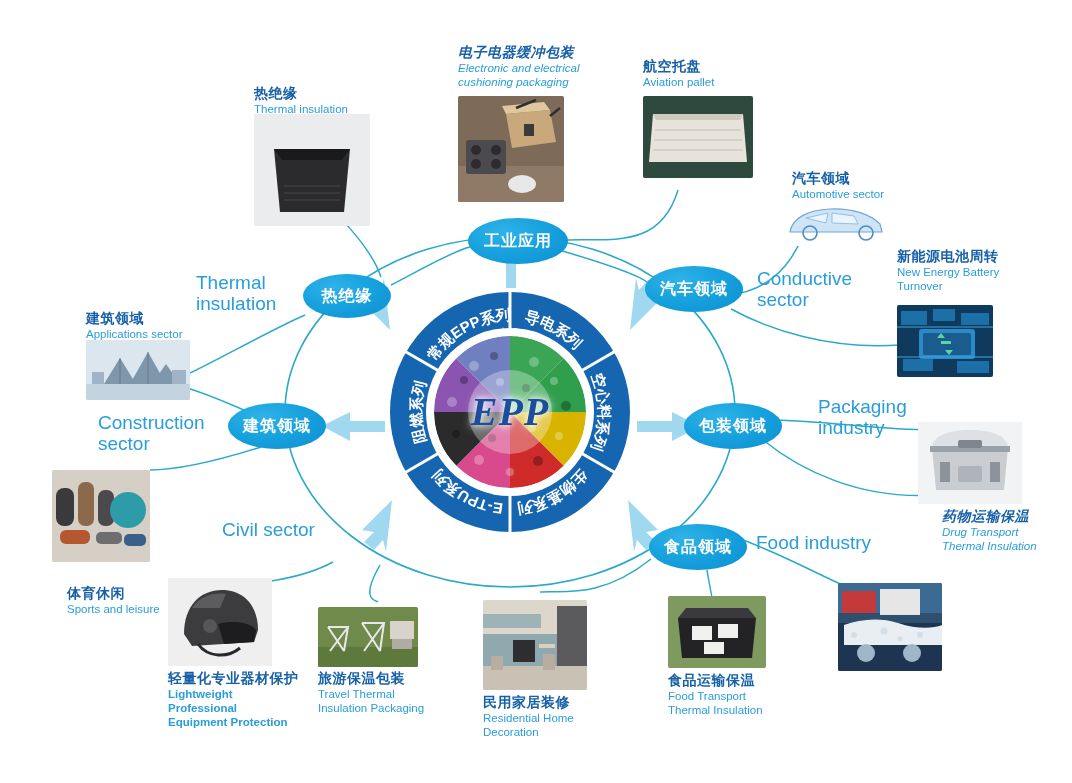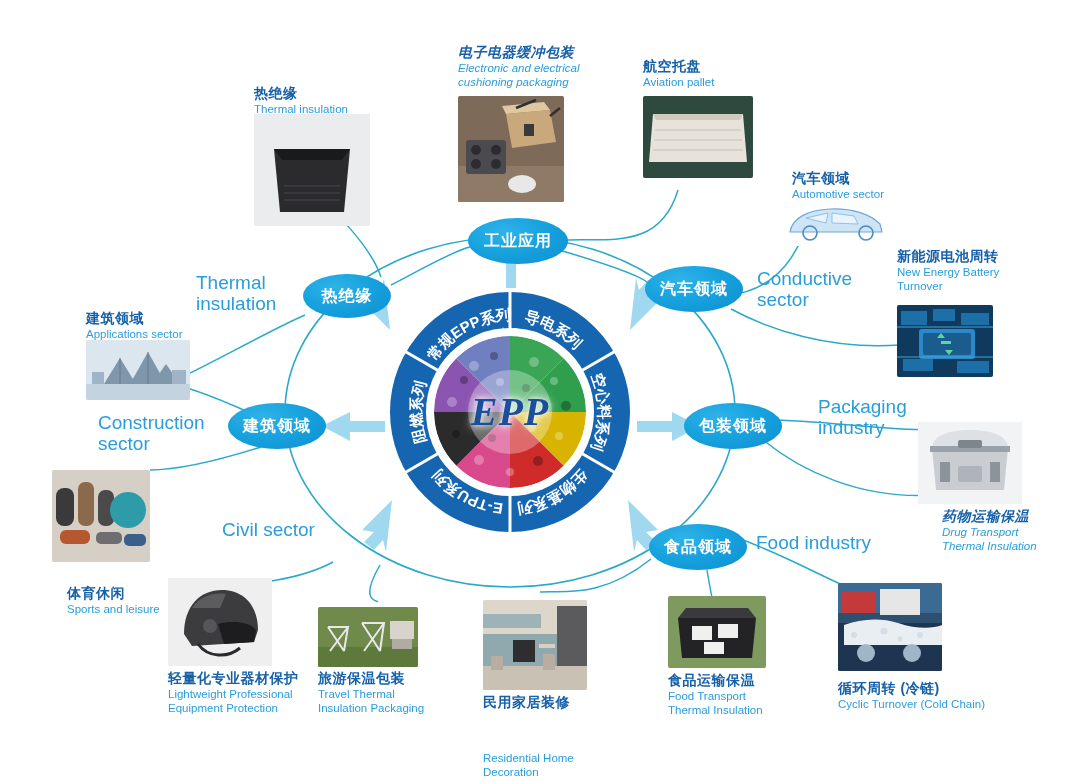--- a/index.html
+++ b/index.html
@@ -416,21 +416,21 @@
       <rect width="104" height="88" fill="#efefef"></rect>
       <path d="M16,56 C16,28 32,12 54,12 C76,12 90,28 90,52 L86,64 L24,68 Z" fill="#3c3c3f"></path>
       <path d="M24,30 C32,18 46,14 58,16 L52,30 Z" fill="#6a6a6e" opacity="0.7"></path>
       <path d="M50,46 C64,42 82,44 88,52 L86,64 L56,66 Z" fill="#1d1d20"></path>
       <circle cx="42" cy="48" r="7" fill="#56565a"></circle>
       <path d="M30,66 C40,80 60,80 72,70" stroke="#2a2a2d" stroke-width="3" fill="none"></path>
     </svg>
   </div>
   <div class="cap" style="left:168px;top:670px;width:126px;">
     <span class="zh">轻量化专业器材保护</span>
-    <span class="en" style="white-space:normal;">Lightweight Professional Equipment Protection</span>
+    <span class="en" style="white-space:normal;font-weight:bold;">Lightweight Professional Equipment Protection</span>
   </div>
 
   <div class="photo" style="left:318px;top:607px;width:100px;height:60px;">
     <svg class="inner" viewBox="0 0 100 60" preserveAspectRatio="none">
       <rect width="100" height="60" fill="#6f8a4a"></rect>
       <rect y="40" width="100" height="20" fill="#5d7a3c"></rect>
       <g stroke="#e8e8e8" stroke-width="2" fill="none">
         <path d="M10,20 L30,20 L26,44 M12,44 L30,20 M10,20 L26,44"></path>
         <path d="M44,16 L66,16 L62,44 M46,44 L66,16 M44,16 L62,44"></path>
       </g>
@@ -453,21 +453,21 @@
       <rect x="74" y="6" width="30" height="60" fill="#5b5b5e"></rect>
       <g fill="#b8ada0">
           <rect x="8" y="56" width="12" height="14"></rect>
           <rect x="60" y="54" width="12" height="16"></rect>
         </g>
       <rect x="56" y="44" width="16" height="4" fill="#d8cfc0"></rect>
     </svg>
   </div>
   <div class="cap" style="left:483px;top:694px;width:110px;">
     <span class="zh">民用家居装修</span>
-    <span class="en" style="white-space:normal;margin-top:40px;">Residential Home Decoration</span>
+    <span class="en" style="white-space:normal;">Residential Home Decoration</span>
   </div>
 
   <div class="photo" style="left:668px;top:596px;width:98px;height:72px;">
     <svg class="inner" viewBox="0 0 98 72" preserveAspectRatio="none">
       <rect width="98" height="72" fill="#7f9a5e"></rect>
       <path d="M10,22 L88,22 L84,62 L14,62 Z" fill="#232326"></path>
       <path d="M10,22 L88,22 L80,12 L18,12 Z" fill="#3a3a3e"></path>
       <g fill="#f0f0ee">
           <rect x="24" y="30" width="20" height="14"></rect>
           <rect x="50" y="28" width="20" height="14"></rect>
@@ -493,18 +493,14 @@
           <circle cx="74" cy="70" r="9"></circle>
         </g>
       <g fill="#cfdbe5" opacity="0.8">
           <circle cx="16" cy="52" r="3"></circle>
           <circle cx="46" cy="48" r="3.5"></circle>
       <circle cx="82" cy="52" r="3"></circle>
           <circle cx="62" cy="56" r="2.5"></circle>
         </g>
     </svg>
   </div>
-  <div class="cap" style="left:838px;top:680px;">
-    <span class="zh">循环周转 (冷链)</span>
-    <span class="en">Cyclic Turnover (Cold Chain)</span>
-  </div>
 
 </div>
 
 </body></html>

